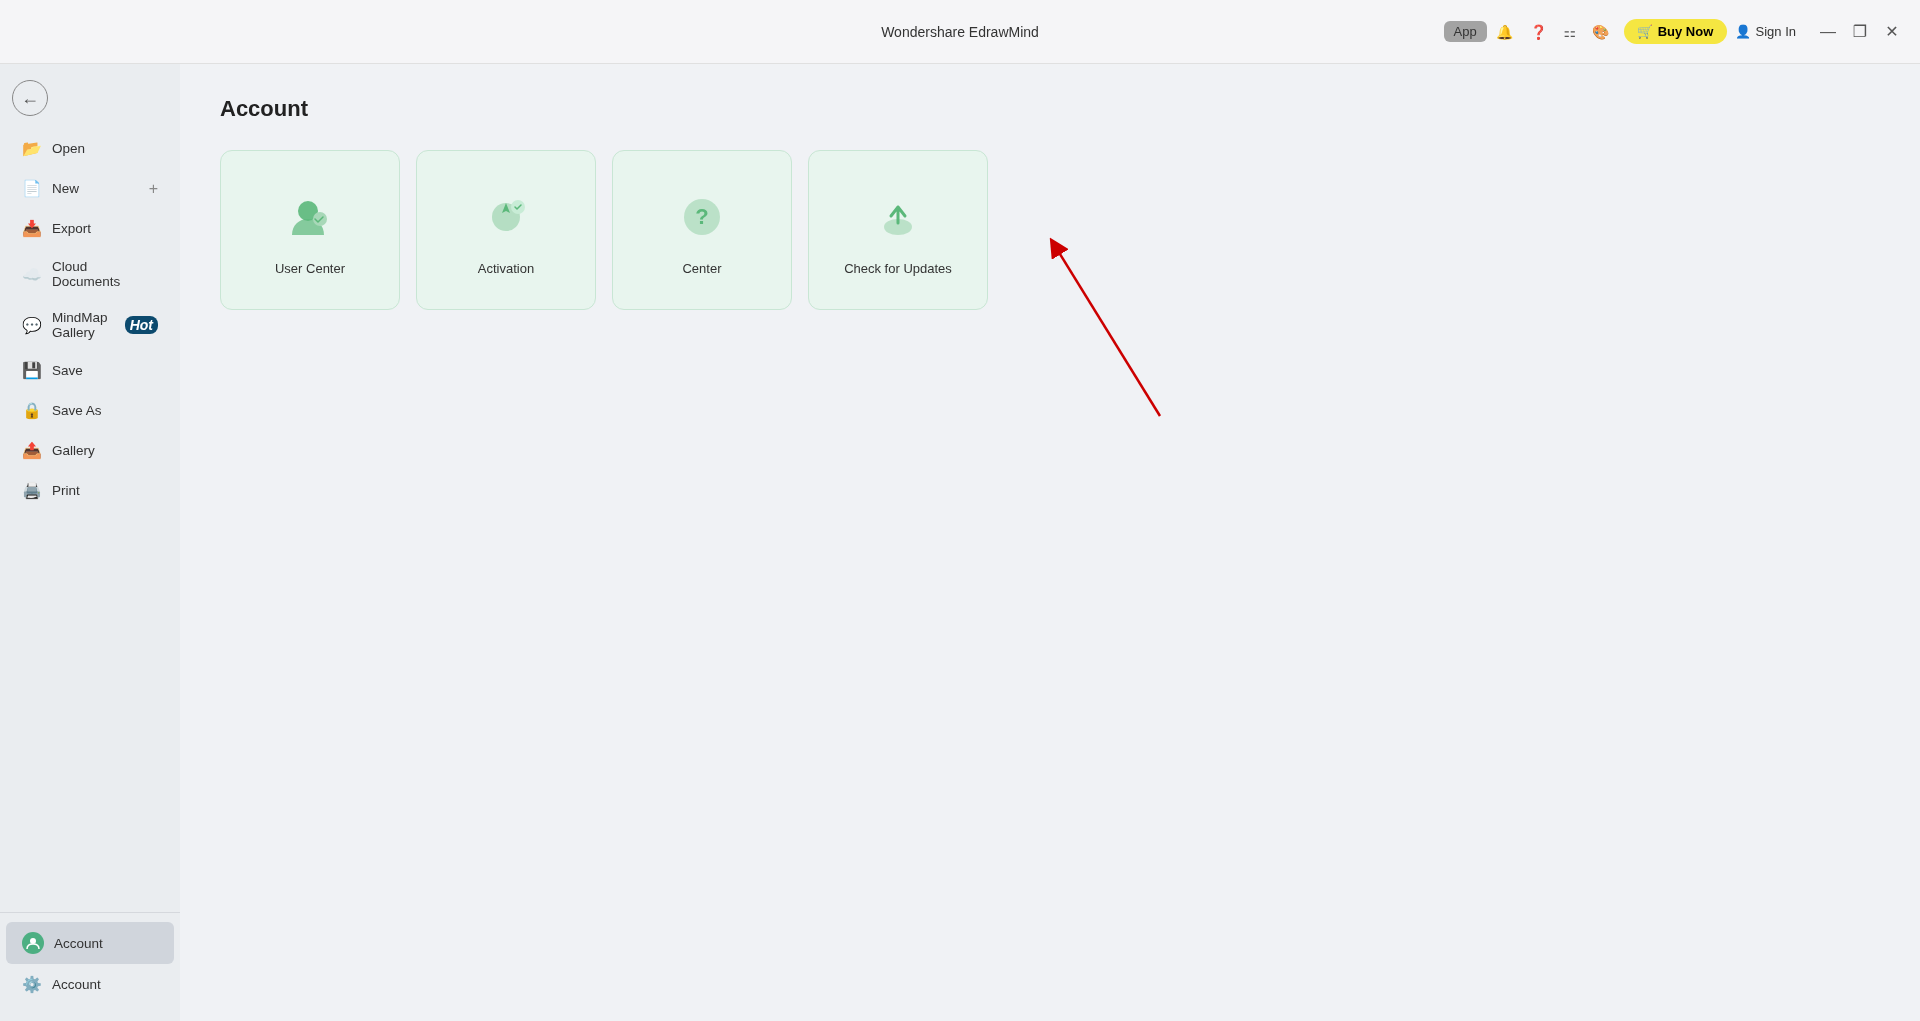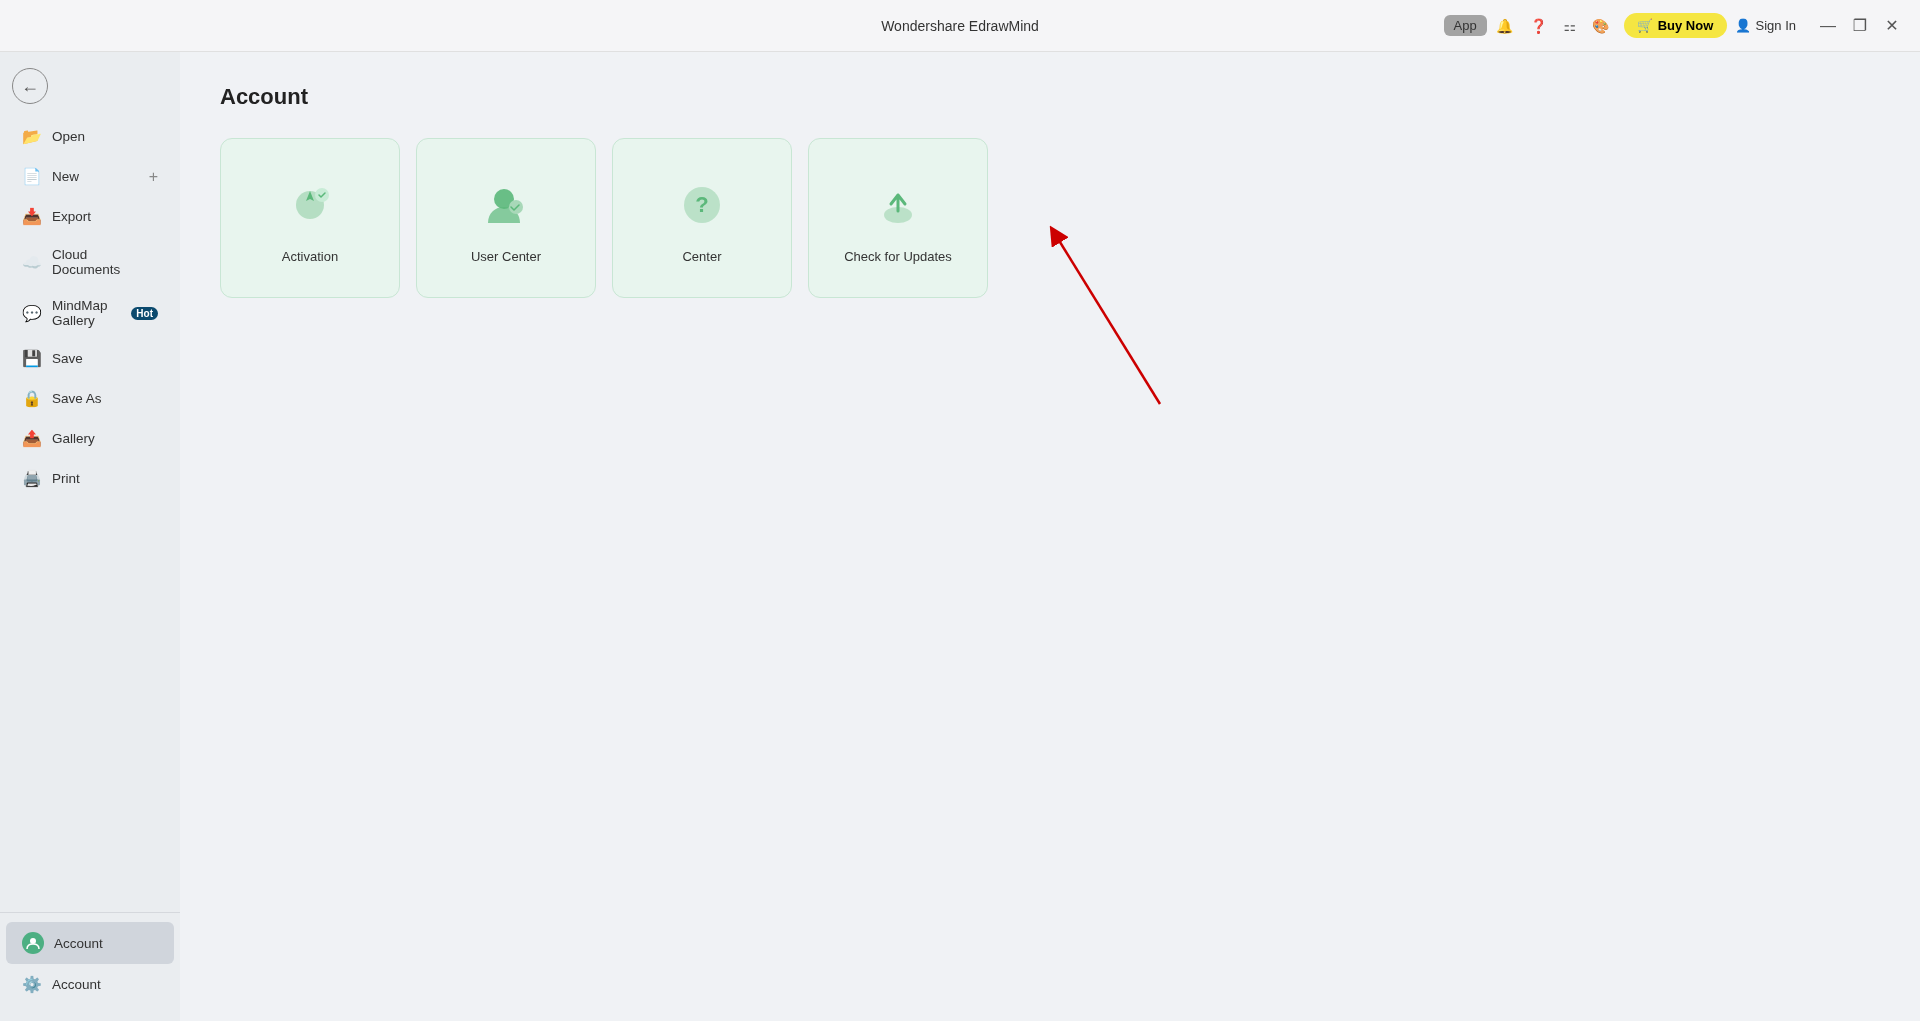--- a/index.html
+++ b/index.html
@@ -8,21 +8,21 @@
       background: #f0f2f5;
       width: 1920px;
       height: 1021px;
       overflow: hidden;
       display: flex;
       flex-direction: column;
     }
 
     
     .title-bar {
-      height: 52px;
+      height: 64px;
       background: #f5f5f7;
       display: flex;
       align-items: center;
       justify-content: space-between;
       padding: 0 16px;
       border-bottom: 1px solid #e0e0e0;
       flex-shrink: 0;
     }
     .title-bar-center {
       position: absolute;
@@ -156,25 +156,26 @@
       text-align: center;
     }
     .new-plus {
       font-size: 16px;
       color: #888;
       margin-left: auto;
     }
     .hot-badge {
       background: #0c4a6e;
       color: white;
-      font-size: 10px;
+      font-size: 14px;
       font-weight: bold;
       padding: 1px 5px;
       border-radius: 8px;
       margin-left: 4px;
+      font-style: italic;
     }
     .sidebar-bottom {
       border-top: 1px solid #d5d8dd;
       padding: 8px 0;
     }
     .sidebar-bottom-item {
       display: flex;
       align-items: center;
       gap: 10px;
       padding: 10px 16px;
@@ -358,39 +359,39 @@
 
   <div class="content">
     <div class="content-inner">
       <div class="page-title">Account</div>
 
       <div class="cards-grid">
 
         <div class="card green-bg">
           <div class="card-icon-wrap">
             <svg width="56" height="56" viewBox="0 0 56 56" fill="none">
+              <circle cx="26" cy="22" r="10" fill="#5bb87a" opacity="0.9"></circle>
+              <path d="M10 46c0-10 7.16-16 16-16s16 6 16 16" fill="#5bb87a" opacity="0.7"></path>
+              <circle cx="38" cy="30" r="7" fill="#a8d8b8"></circle>
+              <path d="M33 30l3 3 5-5" stroke="#5bb87a" stroke-width="1.5" stroke-linecap="round" stroke-linejoin="round"></path>
+            </svg>
+          </div>
+          <div class="card-label">User Center</div>
+        </div>
+
+        <div class="card green-bg">
+          <div class="card-icon-wrap">
+            <svg width="56" height="56" viewBox="0 0 56 56" fill="none">
               <circle cx="28" cy="28" r="14" fill="#a8d8b8" opacity="0.8"></circle>
               <path d="M28 14 L32 24 L28 22 L24 24 Z" fill="#5bb87a"></path>
               <circle cx="40" cy="18" r="7" fill="#c8ecd6"></circle>
               <path d="M37 18l2 2 4-4" stroke="#5bb87a" stroke-width="1.5" stroke-linecap="round" stroke-linejoin="round"></path>
             </svg>
           </div>
           <div class="card-label">Activation</div>
-        </div>
-
-        <div class="card green-bg">
-          <div class="card-icon-wrap">
-            <svg width="56" height="56" viewBox="0 0 56 56" fill="none">
-              <circle cx="26" cy="22" r="10" fill="#5bb87a" opacity="0.9"></circle>
-              <path d="M10 46c0-10 7.16-16 16-16s16 6 16 16" fill="#5bb87a" opacity="0.7"></path>
-              <circle cx="38" cy="30" r="7" fill="#a8d8b8"></circle>
-              <path d="M33 30l3 3 5-5" stroke="#5bb87a" stroke-width="1.5" stroke-linecap="round" stroke-linejoin="round"></path>
-            </svg>
-          </div>
-          <div class="card-label">User Center</div>
         </div>
 
 
         <div class="card green-bg">
           <div class="card-icon-wrap">
             <svg width="56" height="56" viewBox="0 0 56 56" fill="none">
               <circle cx="28" cy="28" r="18" fill="#a8d8b8" opacity="0.7"></circle>
               <text x="28" y="35" text-anchor="middle" font-size="22" font-weight="bold" fill="#5bb87a">?</text>
             </svg>
           </div>

